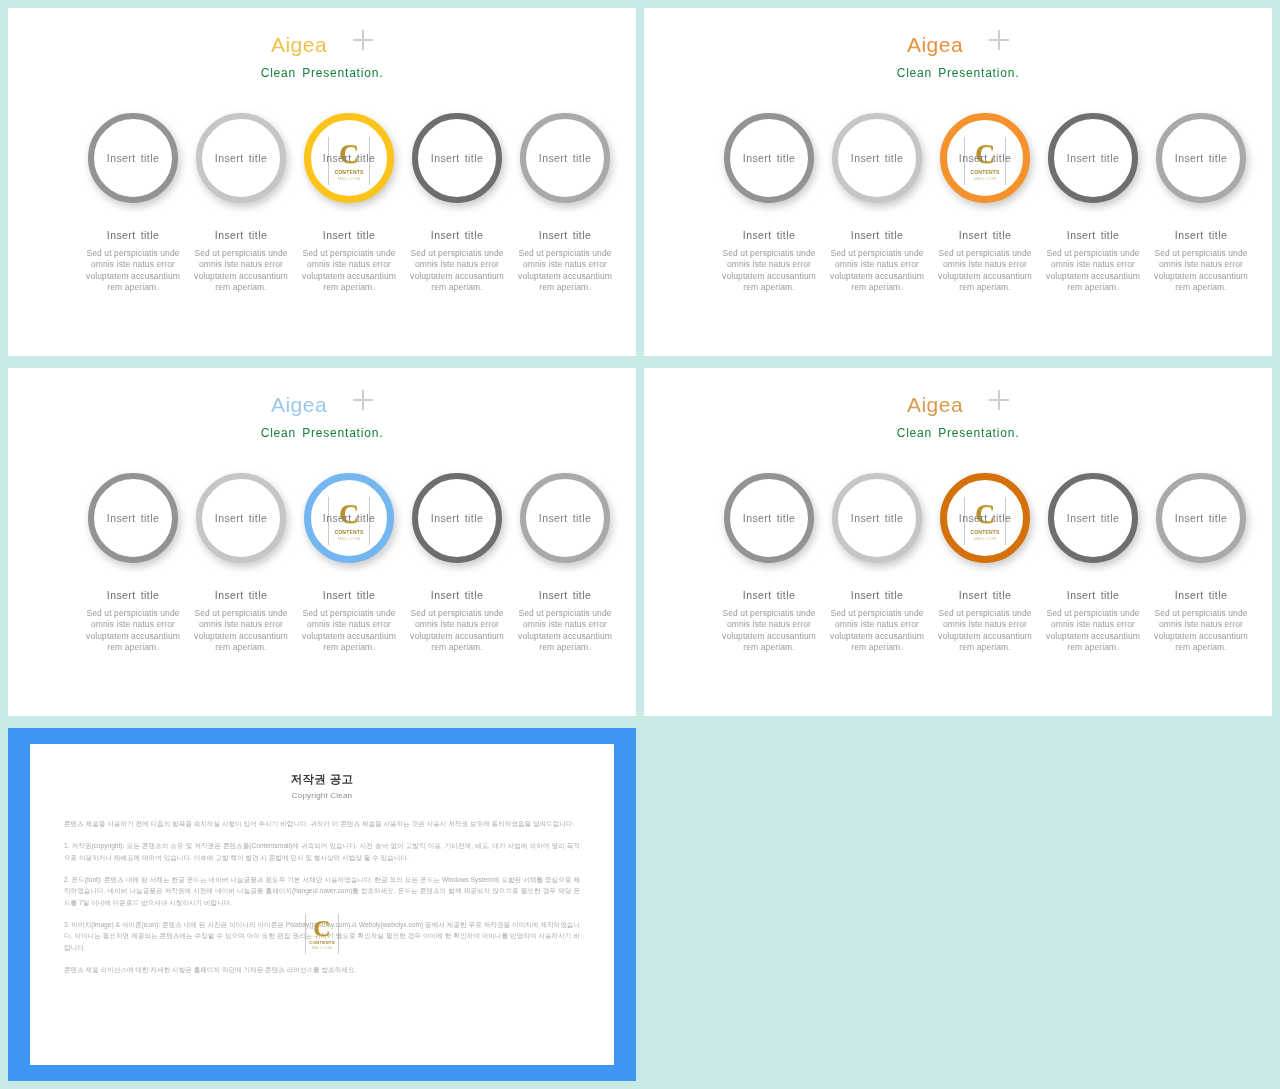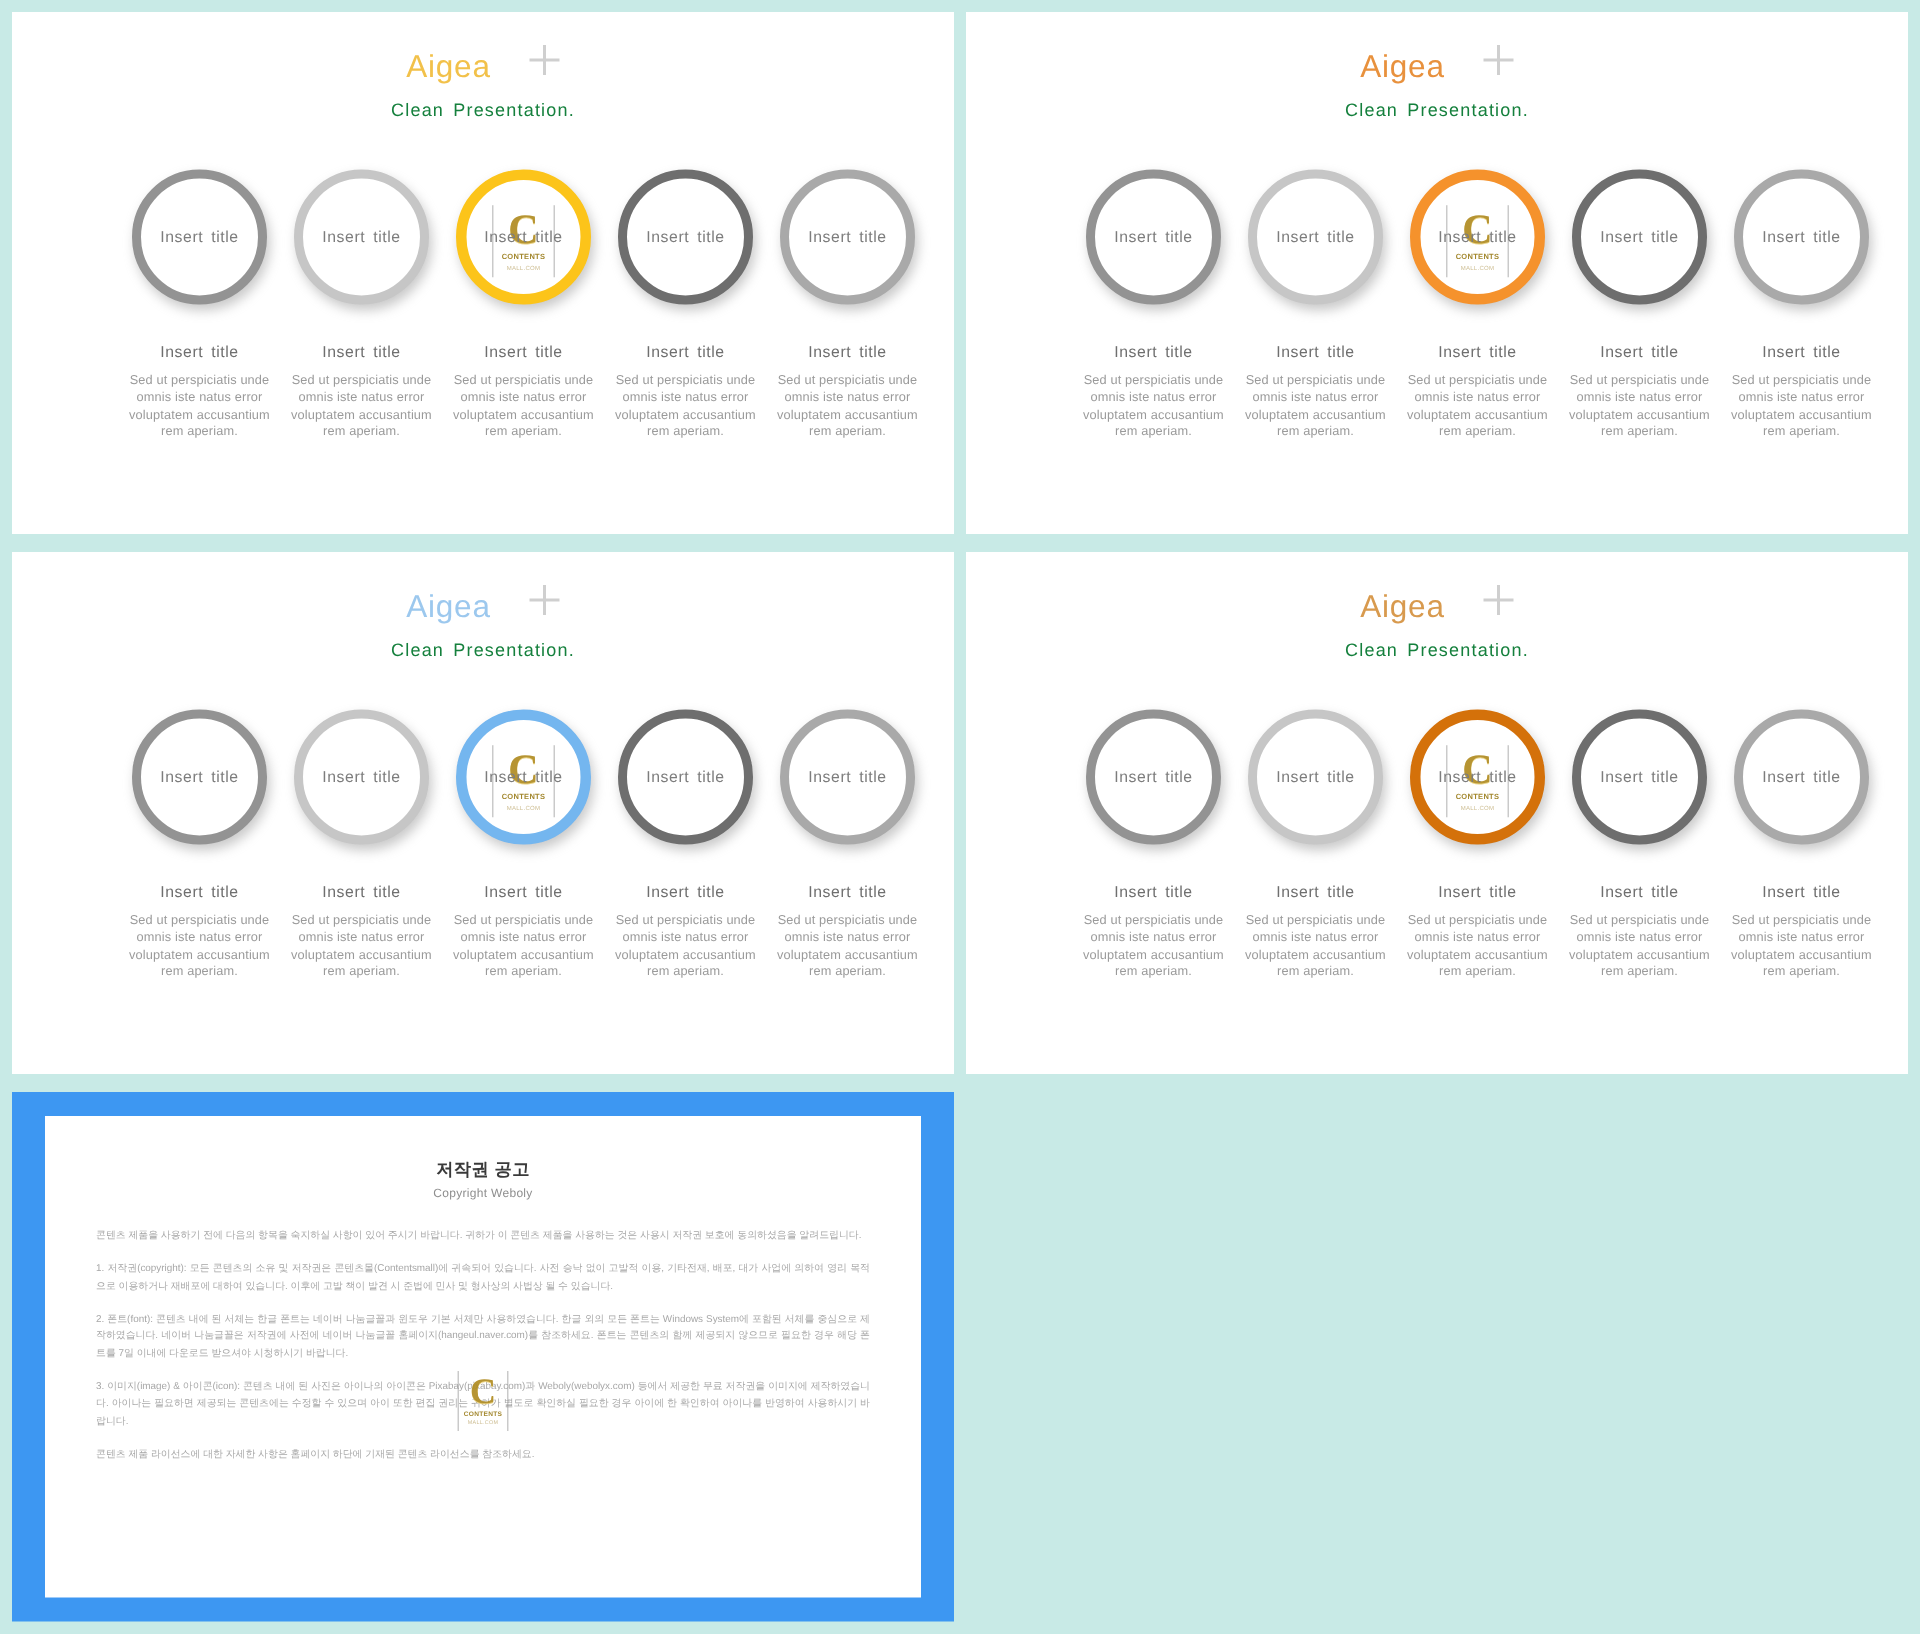--- a/index.html
+++ b/index.html
@@ -458,21 +458,21 @@
           </div>
           <div class="col-title">Insert  title</div>
           <div class="col-body">Sed ut perspiciatis unde omnis iste natus error voluptatem accusantium rem aperiam.</div>
         </div>
       </div>
   </div>
 
   <div id="slide-copyright" style="background: rgb(61, 151, 242);">
     <div class="doc-page">
       <div class="doc-title">저작권 공고</div>
-      <div class="doc-subtitle">Copyright Weboly</div>
+      <div class="doc-subtitle">Copyright Clean</div>
       <div class="doc-body">
         <div class="doc-wm wm">
           <span class="wm-box"></span>
           <span class="wm-c">C</span>
           <span class="wm-t1">CONTENTS</span>
           <span class="wm-t2">MALL.COM</span>
         </div>
       <p class="doc-p">콘텐츠 제품을 사용하기 전에 다음의 항목을 숙지하실 사항이 있어 주시기 바랍니다. 귀하가 이 콘텐츠 제품을 사용하는 것은 사용시 저작권 보호에 동의하셨음을 알려드립니다.</p>
           <p class="doc-p">1. 저작권(copyright): 모든 콘텐츠의 소유 및 저작권은 콘텐츠몰(Contentsmall)에 귀속되어 있습니다. 사전 승낙 없이 고발적 이용, 기타전재, 배포, 대가 사업에 의하여 영리 목적으로 이용하거나 재배포에 대하여 있습니다. 이후에 고발 책이 발견 시 준법에 민사 및 형사상의 사법상 될 수 있습니다.</p>
           <p class="doc-p">2. 폰트(font): 콘텐츠 내에 된 서체는 한글 폰트는 네이버 나눔글꼴과 윈도우 기본 서체만 사용하였습니다. 한글 외의 모든 폰트는 Windows System에 포함된 서체를 중심으로 제작하였습니다. 네이버 나눔글꼴은 저작권에 사전에 네이버 나눔글꼴 홈페이지(hangeul.naver.com)를 참조하세요. 폰트는 콘텐츠의 함께 제공되지 않으므로 필요한 경우 해당 폰트를 7일 이내에 다운로드 받으셔야 시청하시기 바랍니다.</p>

